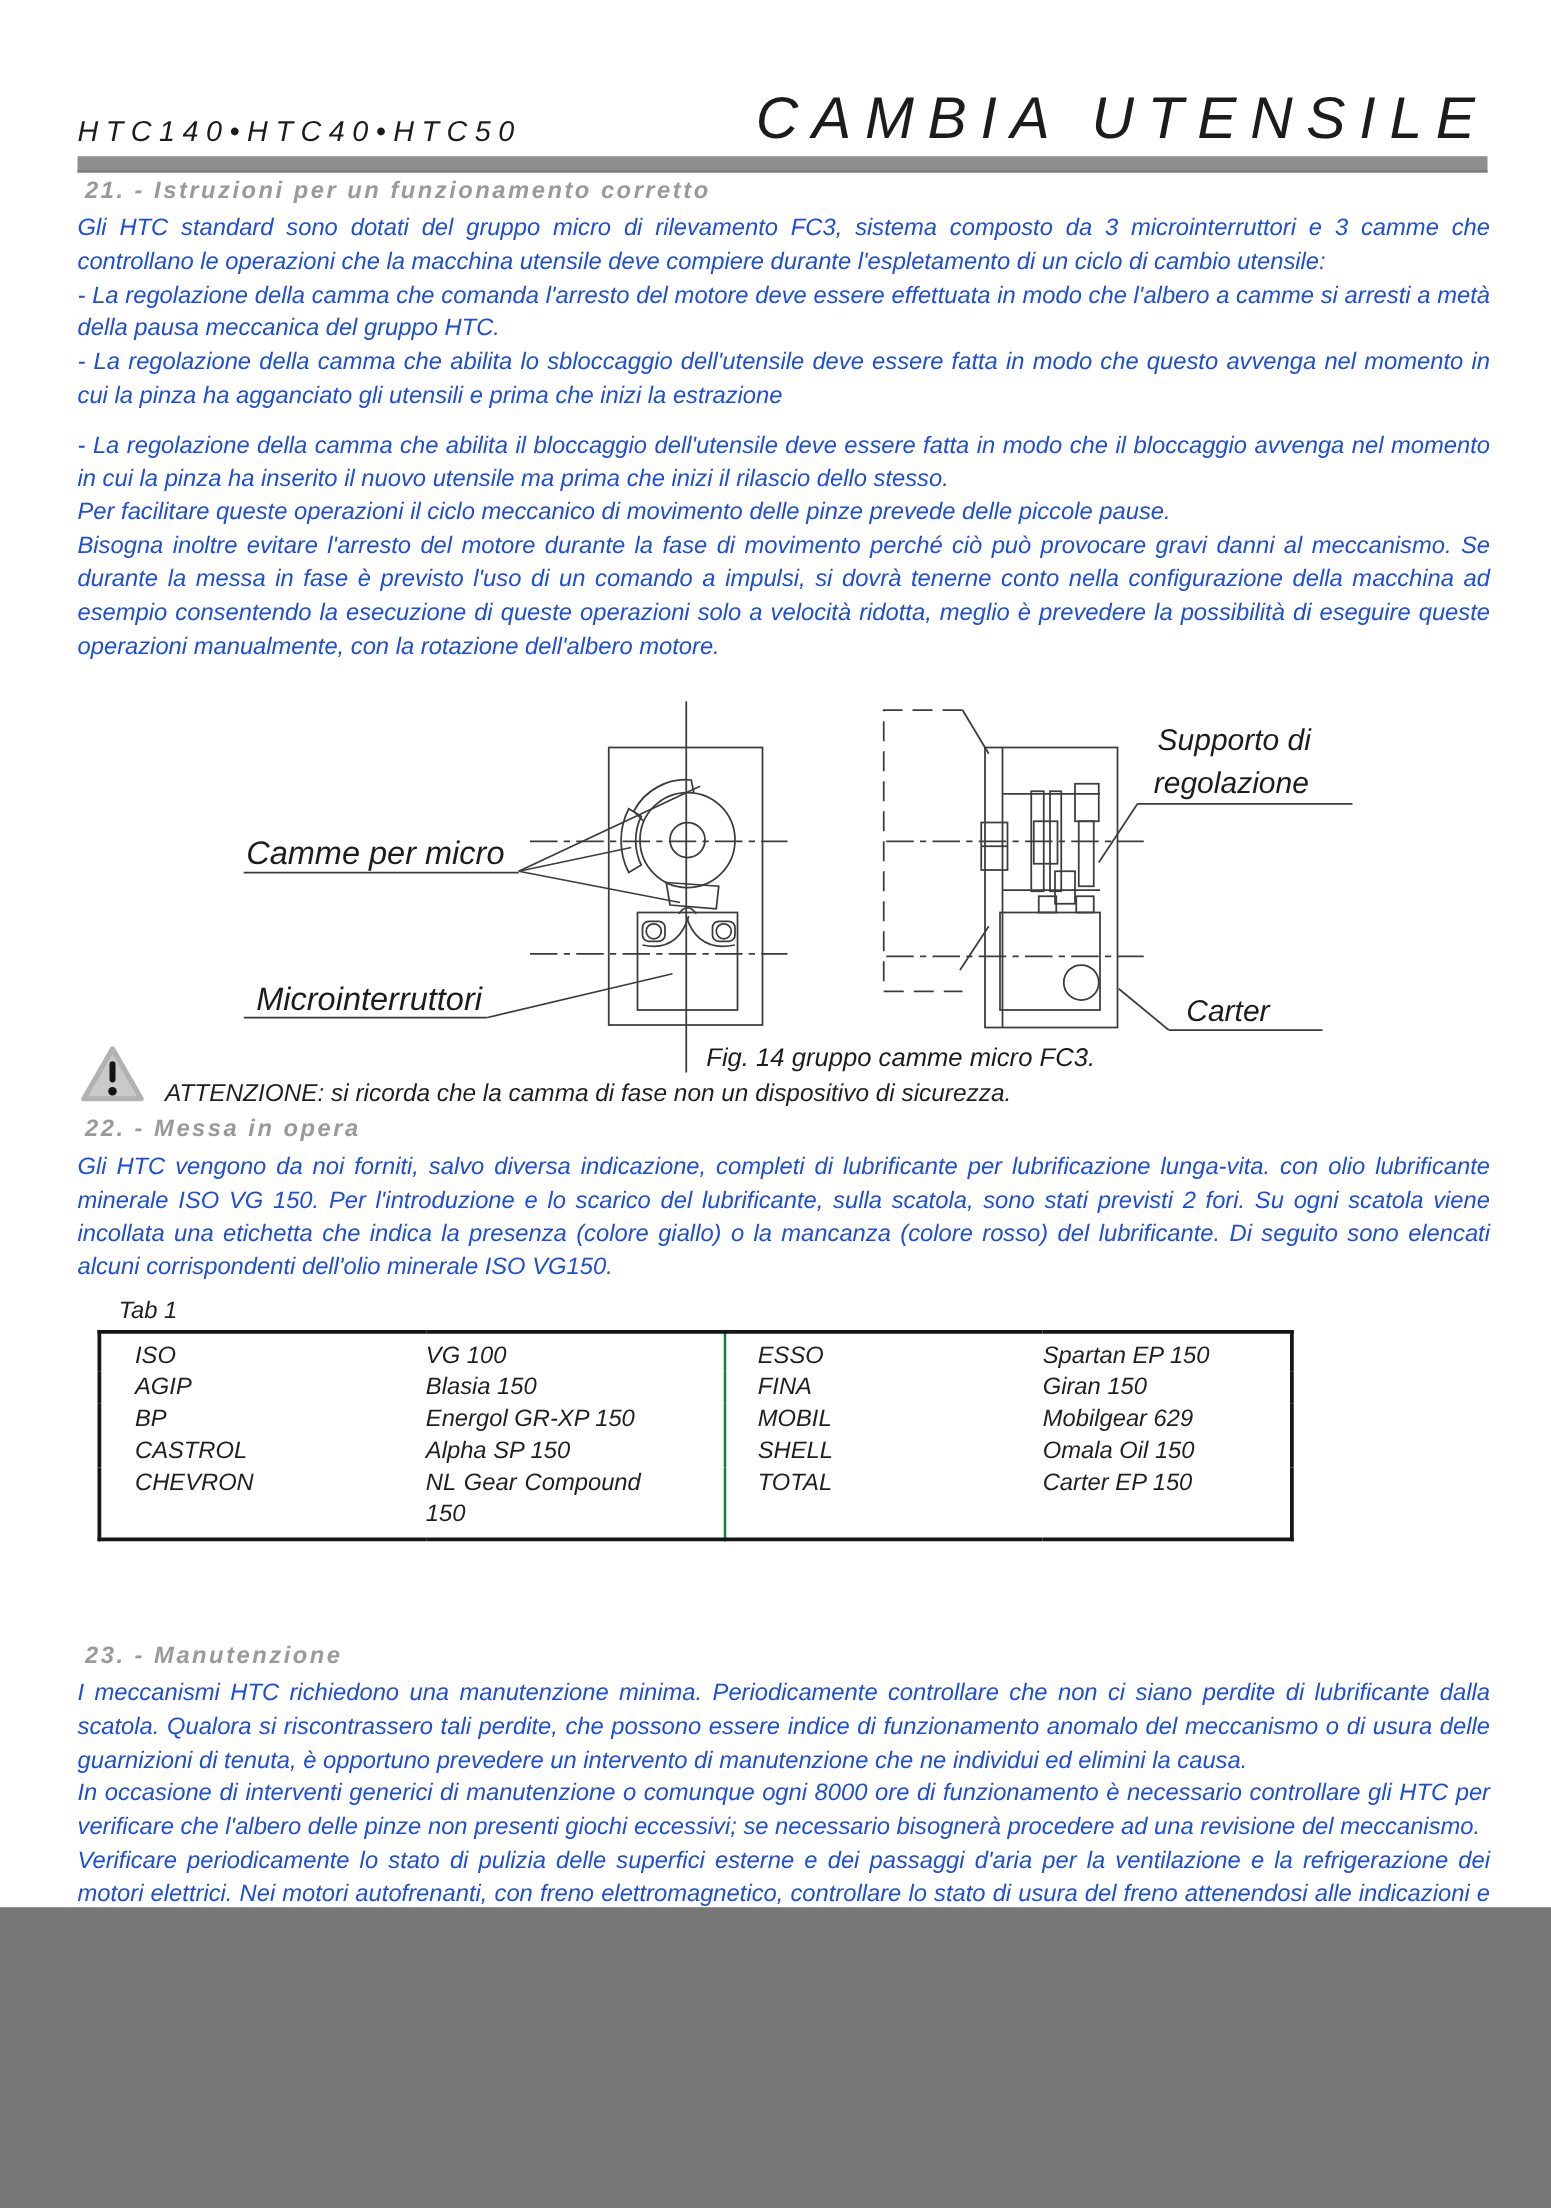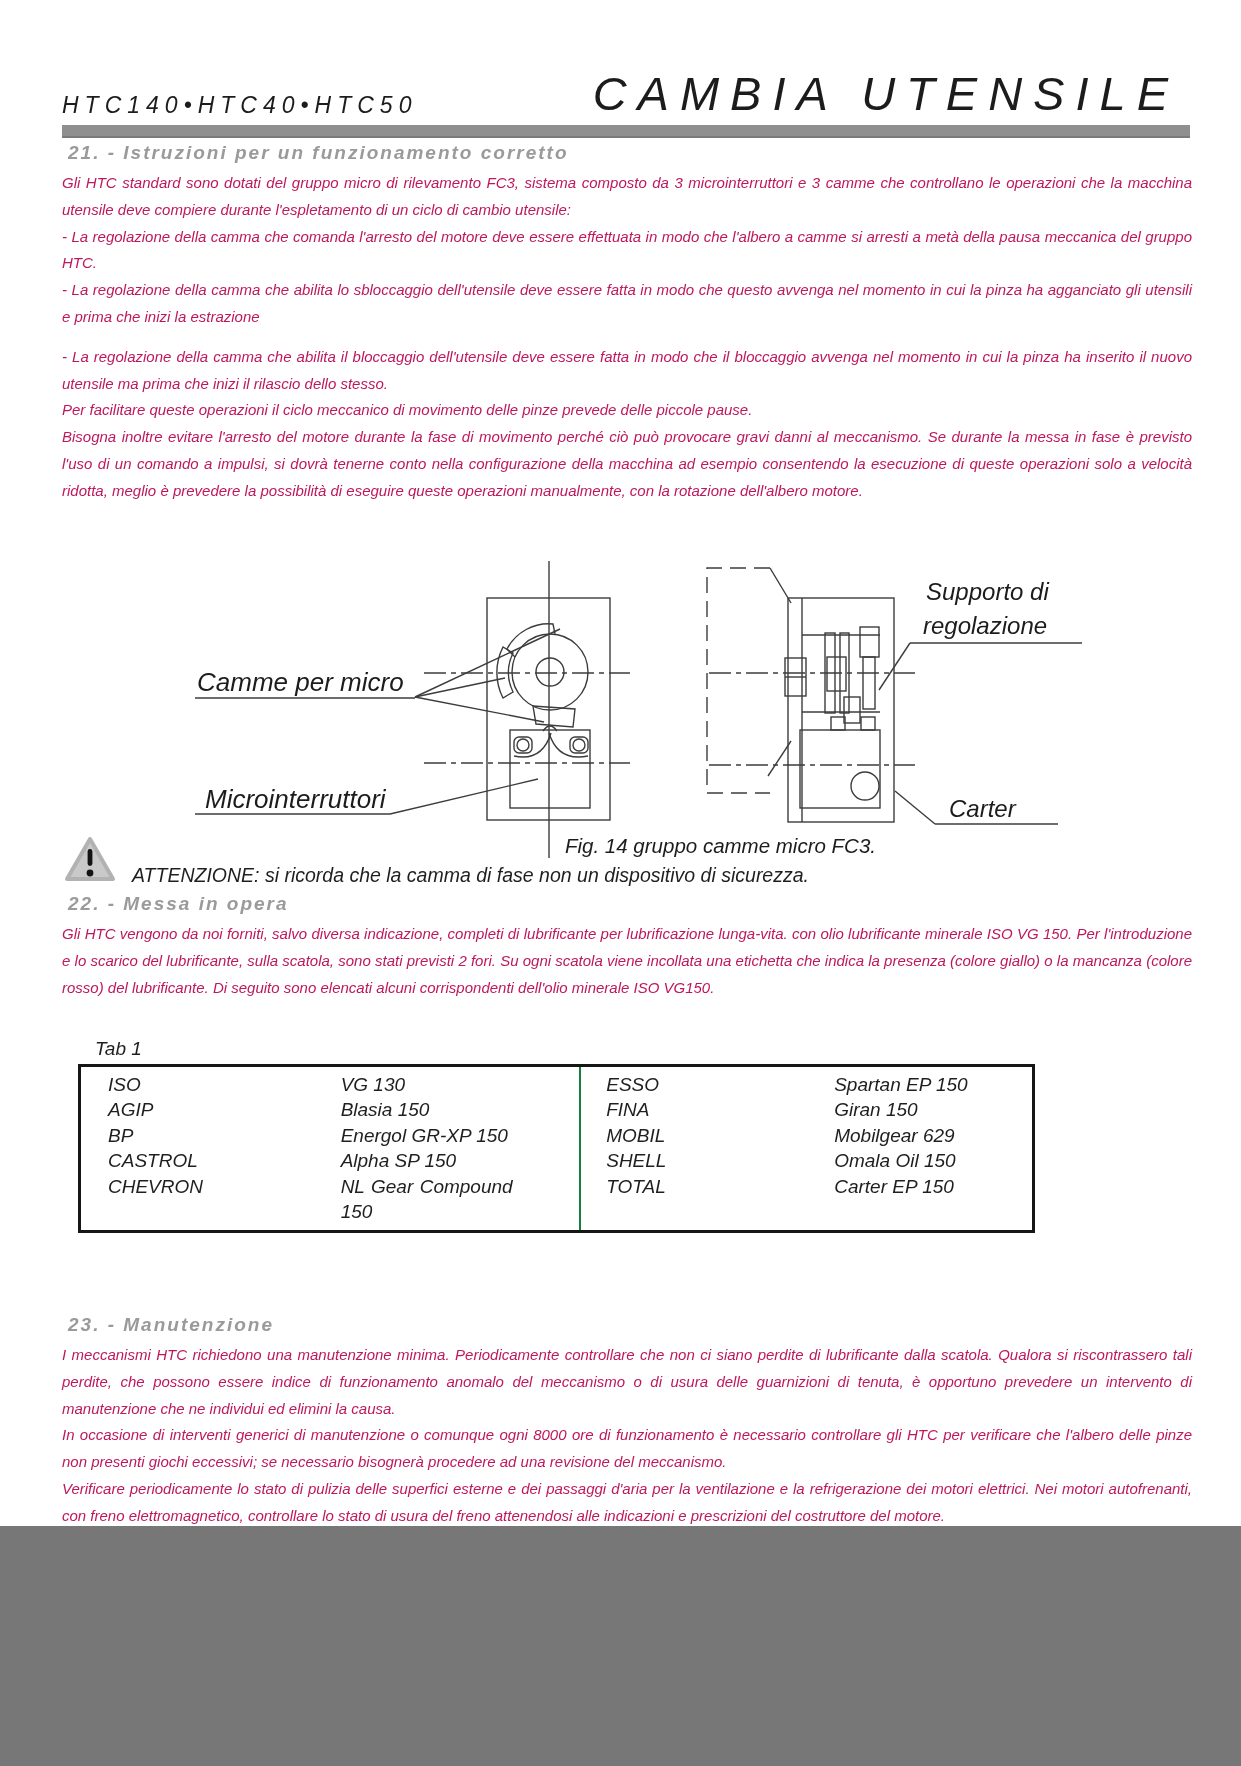--- a/index.html
+++ b/index.html
@@ -13,38 +13,38 @@
     overflow:hidden;
     font-style:italic;
   }
   
   .hdr-models{
     position:absolute;left:62px;top:92px;
     font-size:23px;letter-spacing:6px;color:#1c1c1c;
     font-weight:400;white-space:nowrap;
   }
   .hdr-title{
-    position:absolute;right:62px;top:66px;
+    position:absolute;right:50px;top:66px;
     font-size:47px;letter-spacing:11px;color:#1c1c1c;
     font-weight:400;white-space:nowrap;
   }
   .hdr-rule{
     position:absolute;left:62px;top:125px;width:1128px;height:11px;
     background:#8f8f8f;border-bottom:2px solid #7b7b7b;
   }
   
   .sec-head{
     font-size:19px;font-weight:bold;color:#9a9a9a;
     letter-spacing:2px;margin:0 0 6px 6px;
   }
   
   .col{position:absolute;left:62px;width:1130px;}
   .col p{
-    margin:0;font-size:15px;line-height:26.8px;
-    text-align:justify;color:#be185d;
+    margin:0;font-size:19px;line-height:26.8px;
+    text-align:justify;color:#1d4ed8;
   }
   .gap-top{margin-top:13px !important;}
   #sec21-block{top:142px;}
   #sec22-block{top:893px;}
   #after-table{top:1248px;}
   #sec23-block{top:1314px;}
   
   #figure-block{position:absolute;left:62px;top:505px;width:1130px;height:355px;}
   #figure-block svg{display:block;}
   .fig-stroke{stroke:#3c3c3c;fill:none;stroke-width:1.4;}
@@ -189,21 +189,21 @@
   <table class="oil-table">
     <colgroup>
       <col style="width:262px">
         <col style="width:240px">
         <col style="width:255px">
         <col style="width:200px">
     </colgroup>
     <tbody class="outer">
       <tr class="outer" style="border:none">
         <td class="c1">ISO</td>
-        <td>VG 130</td>
+        <td>VG 100</td>
         <td class="c3">ESSO</td>
         <td>Spartan EP 150</td>
       </tr>
       <tr>
         <td class="c1">AGIP</td>
         <td>Blasia 150</td>
         <td class="c3">FINA</td>
         <td>Giran 150</td>
       </tr>
       <tr>

